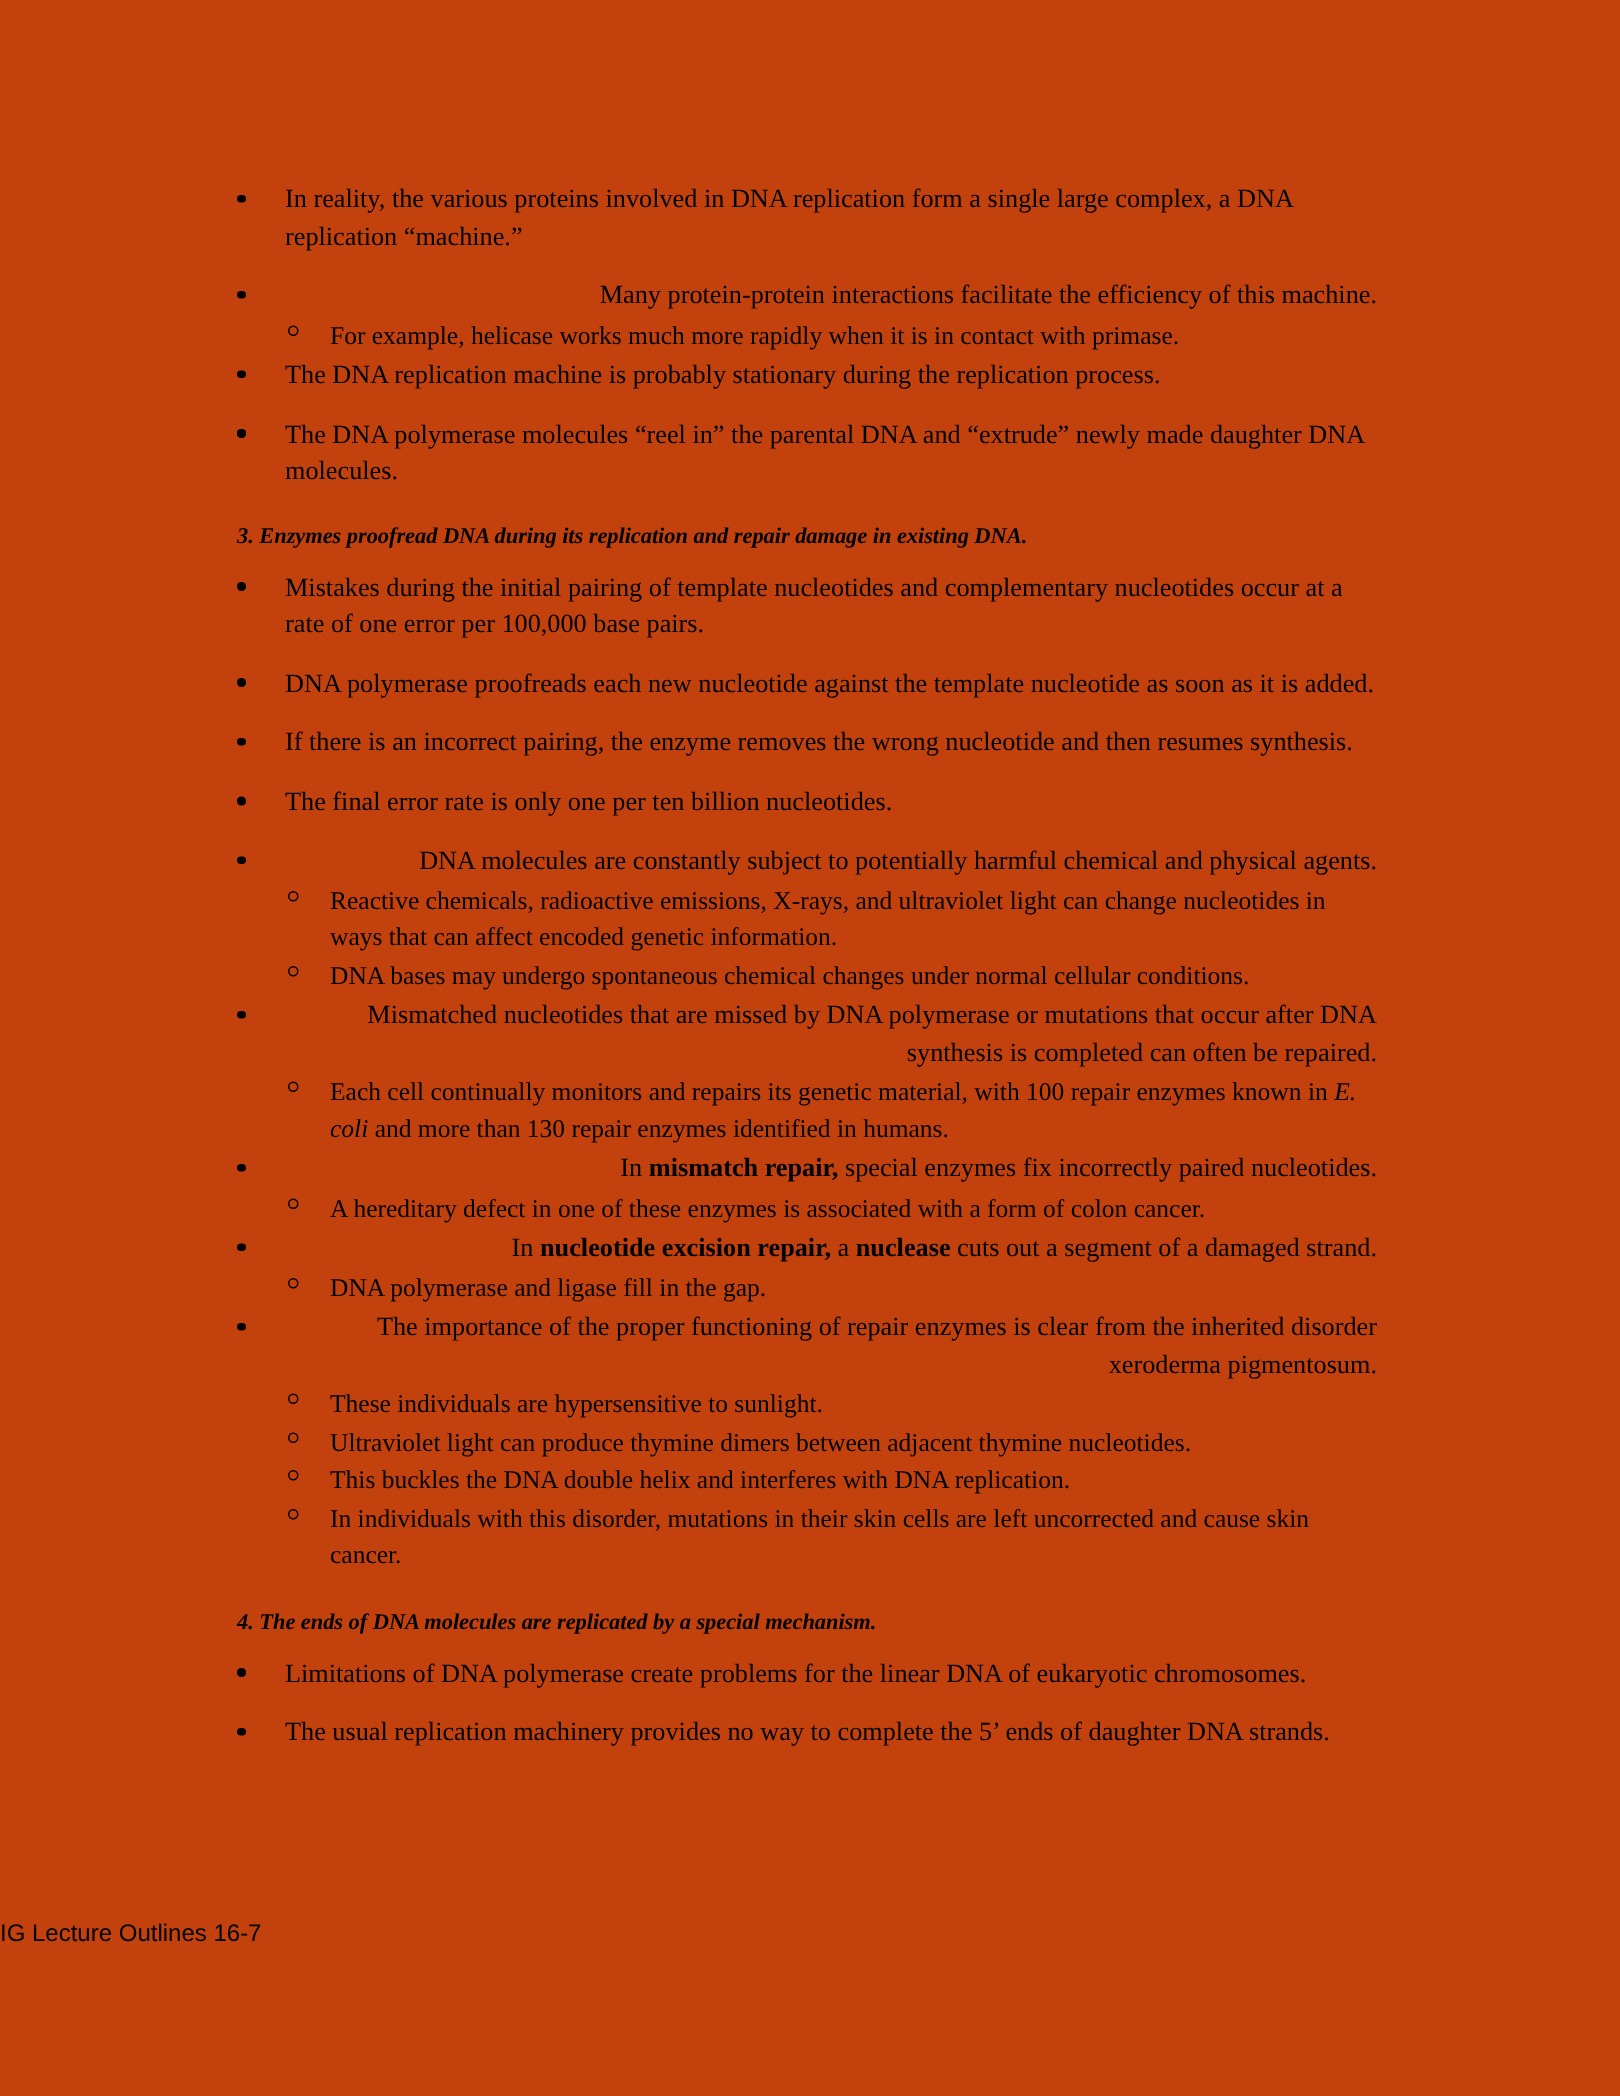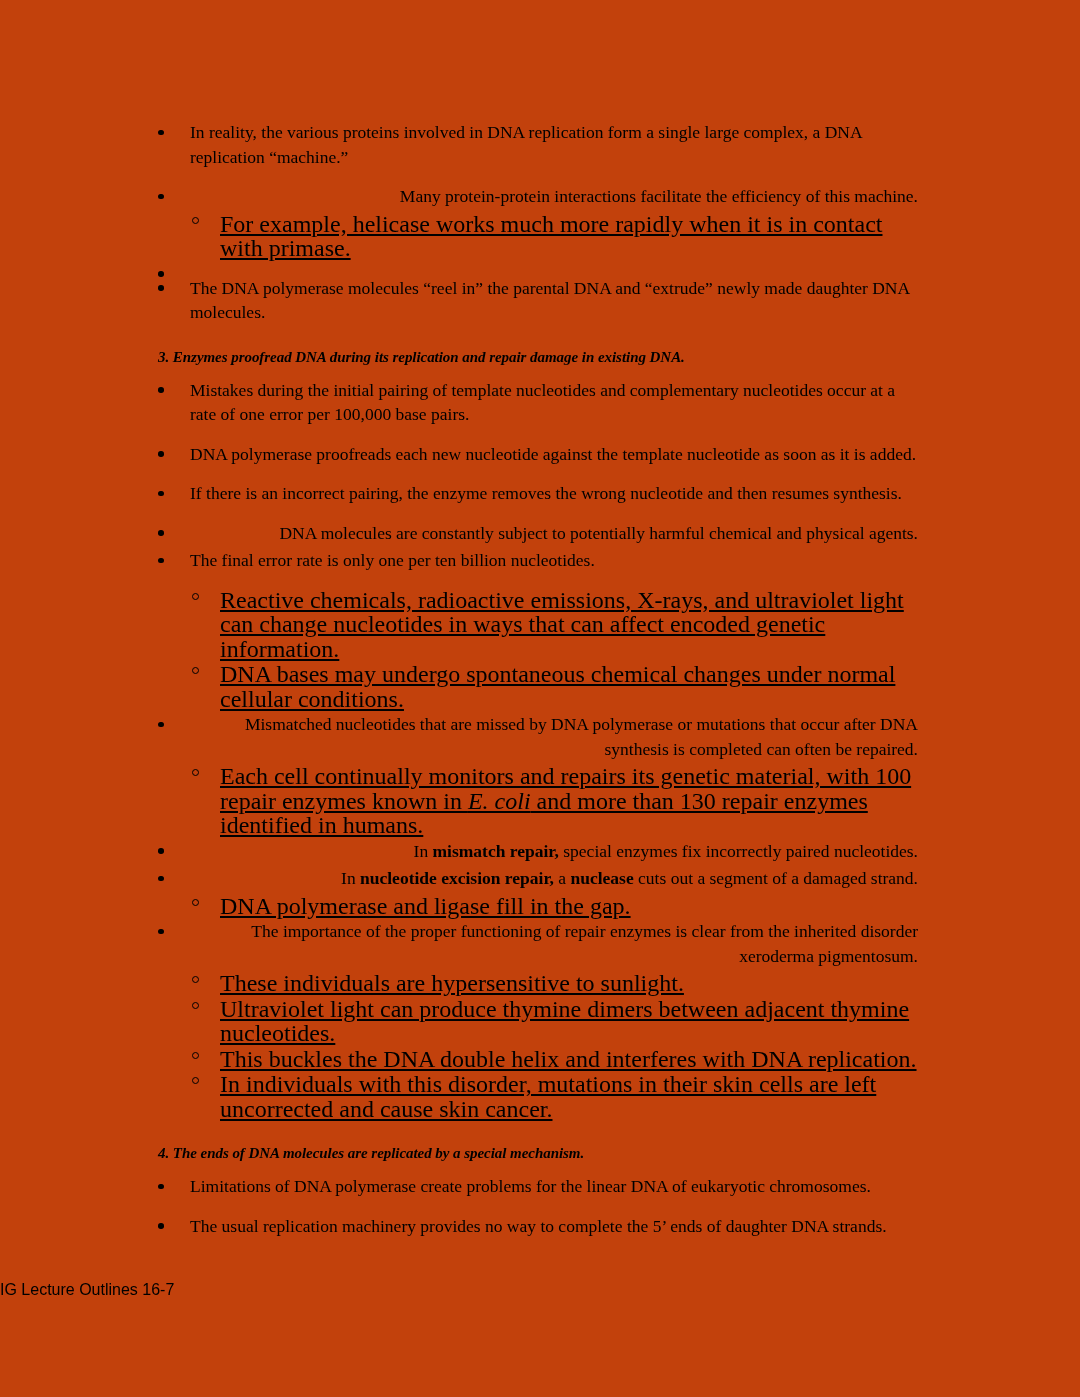--- a/index.html
+++ b/index.html
@@ -64,24 +64,23 @@
     width: 5.5px;
     height: 5.5px;
     border-radius: 50%;
     background: #000000;
     vertical-align: middle;
     margin-bottom: 3px;
   }
   .subbullet {
     position: relative;
     padding-left: 62px;
-    font-size: 24px;
+    font-size: 17px;
     line-height: 24.5px;
     margin-bottom: 1px;
-    text-decoration: underline;
   }
   .subbullet > .marker {
     position: absolute;
     left: 34px;
     top: 0px;
     font-size: 17.5px;
     line-height: 24.5px;
   }
   .subbullet > .marker .circ {
     display: inline-block;
@@ -113,33 +112,35 @@
   }
 </style>
 </head>
 <body>
 
 <div class="page">
   <div class="content" id="content">
       <div class="bullet"><span class="marker"><span class="disc"></span></span><span>In reality, the various proteins involved in DNA replication form a single large complex, a DNA replication “machine.”</span></div>
       <div class="bullet tight"><span class="marker"><span class="disc"></span></span><span>Many protein-protein interactions facilitate the efficiency of this machine.</span></div>
       <div class="subbullet"><span class="marker"><span class="circ"></span></span><span>For example, helicase works much more rapidly when it is in contact with primase.</span></div>
+      <div class="bullet"><span class="marker"><span class="disc"></span></span><span>The DNA replication machine is probably stationary during the replication process.</span></div>
       <div class="bullet"><span class="marker"><span class="disc"></span></span></div>
       <div class="bullet"><span class="marker"><span class="disc"></span></span><span>The DNA polymerase molecules “reel in” the parental DNA and “extrude” newly made daughter DNA molecules.</span></div>
       <div class="heading">3. Enzymes proofread DNA during its replication and repair damage in existing DNA.</div>
       <div class="bullet"><span class="marker"><span class="disc"></span></span><span>Mistakes during the initial pairing of template nucleotides and complementary nucleotides occur at a rate of one error per 100,000 base pairs.</span></div>
       <div class="bullet"><span class="marker"><span class="disc"></span></span><span>DNA polymerase proofreads each new nucleotide against the template nucleotide as soon as it is added.</span></div>
       <div class="bullet"><span class="marker"><span class="disc"></span></span><span>If there is an incorrect pairing, the enzyme removes the wrong nucleotide and then resumes synthesis.</span></div>
+      <div class="bullet"><span class="marker"><span class="disc"></span></span><span>The final error rate is only one per ten billion nucleotides.</span></div>
       <div class="bullet tight"><span class="marker"><span class="disc"></span></span><span>DNA molecules are constantly subject to potentially harmful chemical and physical agents.</span></div>
-      <div class="bullet"><span class="marker"><span class="disc"></span></span><span>The final error rate is only one per ten billion nucleotides.</span></div>
       <div class="subbullet"><span class="marker"><span class="circ"></span></span><span>Reactive chemicals, radioactive emissions, X-rays, and ultraviolet light can change nucleotides in ways that can affect encoded genetic information.</span></div>
       <div class="subbullet"><span class="marker"><span class="circ"></span></span><span>DNA bases may undergo spontaneous chemical changes under normal cellular conditions.</span></div>
       <div class="bullet tight"><span class="marker"><span class="disc"></span></span><span>Mismatched nucleotides that are missed by DNA polymerase or mutations that occur after DNA synthesis is completed can often be repaired.</span></div>
       <div class="subbullet"><span class="marker"><span class="circ"></span></span><span>Each cell continually monitors and repairs its genetic material, with 100 repair enzymes known in <i>E. coli</i> and more than 130 repair enzymes identified in humans.</span></div>
       <div class="bullet tight"><span class="marker"><span class="disc"></span></span><span>In <b>mismatch repair,</b> special enzymes fix incorrectly paired nucleotides.</span></div>
+      <div class="subbullet"><span class="marker"><span class="circ"></span></span><span>A hereditary defect in one of these enzymes is associated with a form of colon cancer.</span></div>
       <div class="bullet tight"><span class="marker"><span class="disc"></span></span><span>In <b>nucleotide excision repair,</b> a <b>nuclease</b> cuts out a segment of a damaged strand.</span></div>
       <div class="subbullet"><span class="marker"><span class="circ"></span></span><span>DNA polymerase and ligase fill in the gap.</span></div>
       <div class="bullet tight"><span class="marker"><span class="disc"></span></span><span>The importance of the proper functioning of repair enzymes is clear from the inherited disorder xeroderma pigmentosum.</span></div>
       <div class="subbullet"><span class="marker"><span class="circ"></span></span><span>These individuals are hypersensitive to sunlight.</span></div>
       <div class="subbullet"><span class="marker"><span class="circ"></span></span><span>Ultraviolet light can produce thymine dimers between adjacent thymine nucleotides.</span></div>
       <div class="subbullet"><span class="marker"><span class="circ"></span></span><span>This buckles the DNA double helix and interferes with DNA replication.</span></div>
       <div class="subbullet"><span class="marker"><span class="circ"></span></span><span>In individuals with this disorder, mutations in their skin cells are left uncorrected and cause skin cancer.</span></div>
       <div class="heading">4. The ends of DNA molecules are replicated by a special mechanism.</div>
       <div class="bullet"><span class="marker"><span class="disc"></span></span><span>Limitations of DNA polymerase create problems for the linear DNA of eukaryotic chromosomes.</span></div>
       <div class="bullet"><span class="marker"><span class="disc"></span></span><span>The usual replication machinery provides no way to complete the 5’ ends of daughter DNA strands.</span></div>

